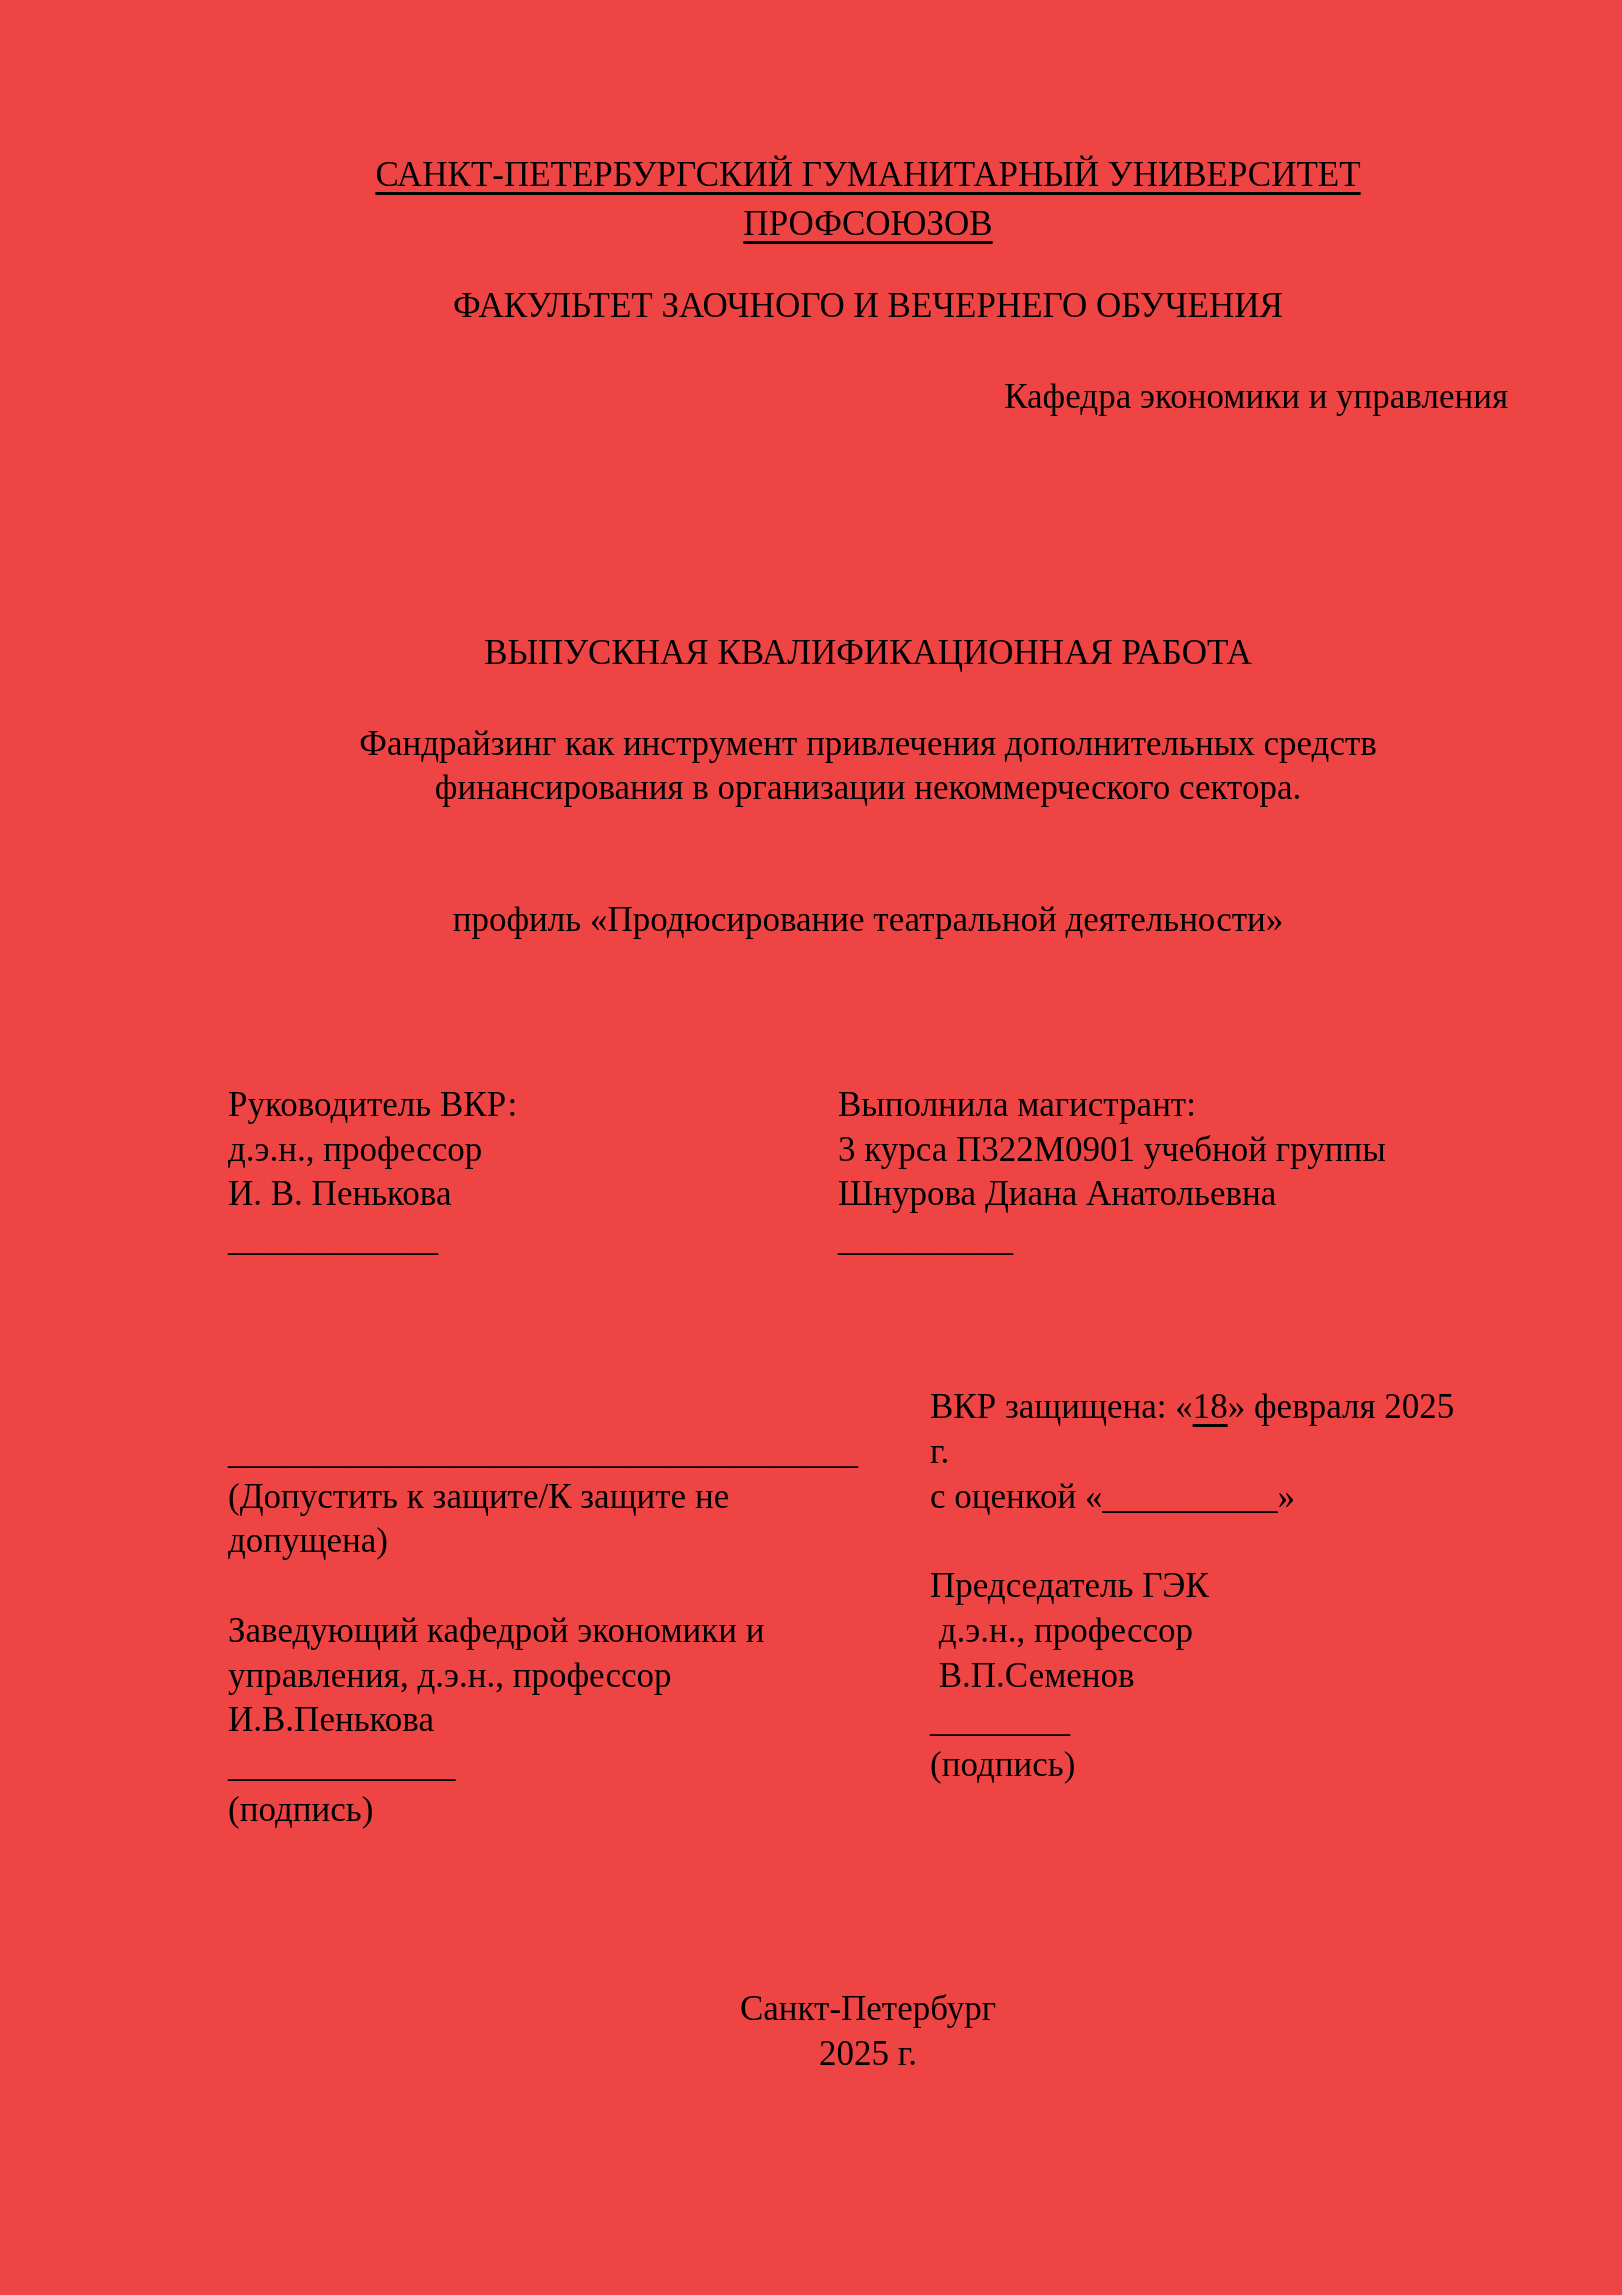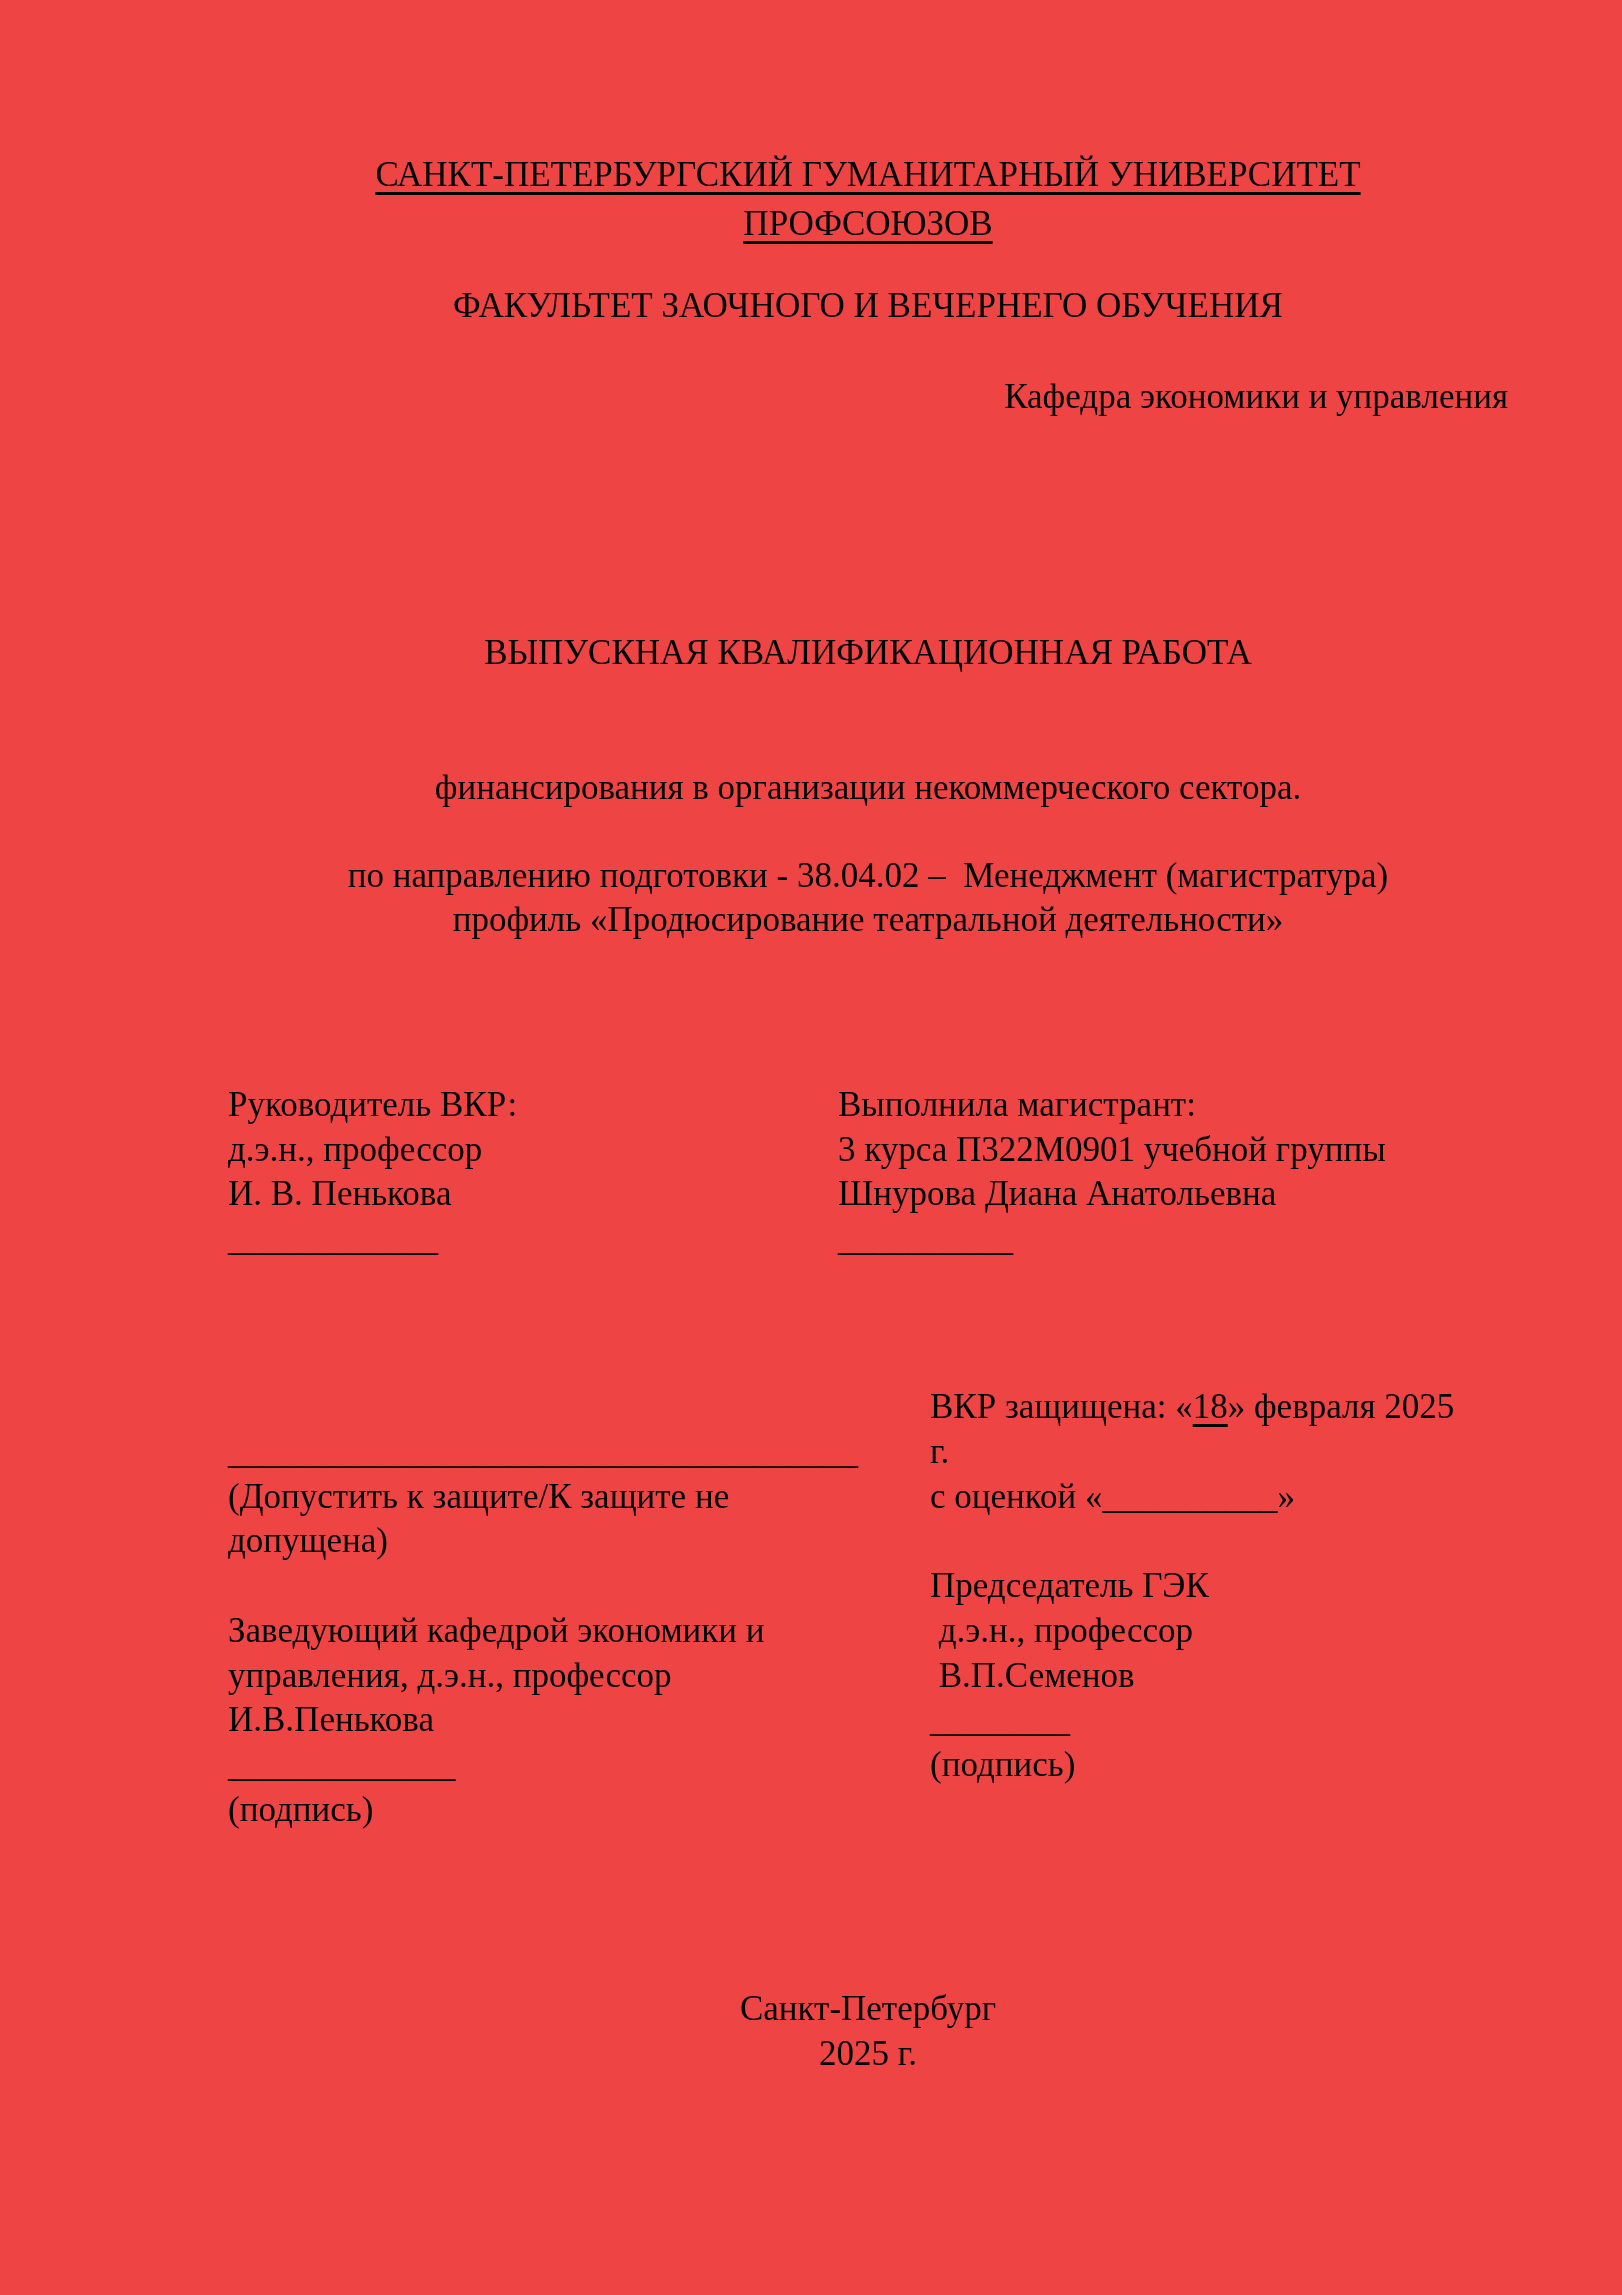--- a/index.html
+++ b/index.html
@@ -37,22 +37,22 @@
 <body>
 
 <div class="page">
 
   <div class="ln ctr u" style="top:152px">САНКТ-ПЕТЕРБУРГСКИЙ ГУМАНИТАРНЫЙ УНИВЕРСИТЕТ</div>
   <div class="ln ctr u" style="top:201px">ПРОФСОЮЗОВ</div>
   <div class="ln ctr b" style="top:283px">ФАКУЛЬТЕТ ЗАОЧНОГО И ВЕЧЕРНЕГО ОБУЧЕНИЯ</div>
   <div class="ln rgt" style="top:374px">Кафедра экономики и управления</div>
 
   <div class="ln ctr b" style="top:630px">ВЫПУСКНАЯ КВАЛИФИКАЦИОННАЯ РАБОТА</div>
+  <div class="ln ctr b" style="top:721px">Фандрайзинг как инструмент привлечения дополнительных средств</div>
   <div class="ln ctr b" style="top:765px">финансирования в организации некоммерческого сектора.</div>
-  <div class="ln ctr" style="top:853px">по направлению подготовки - 38.04.02 –  Менеджмент (магистратура)</div>
   <div class="ln ctr" style="top:897px">профиль «Продюсирование театральной деятельности»</div>
 
   <div class="ln colL" style="top:1082px">Руководитель ВКР:</div>
   <div class="ln colL" style="top:1127px">д.э.н., профессор</div>
   <div class="ln colL b" style="top:1171px">И. В. Пенькова</div>
   <div class="ln colL" style="top:1216px">____________</div>
 
   <div class="ln colR1" style="top:1082px">Выполнила магистрант:</div>
   <div class="ln colR1" style="top:1127px">3 курса П322М0901 учебной группы</div>
   <div class="ln colR1 b" style="top:1171px">Шнурова Диана Анатольевна</div>

